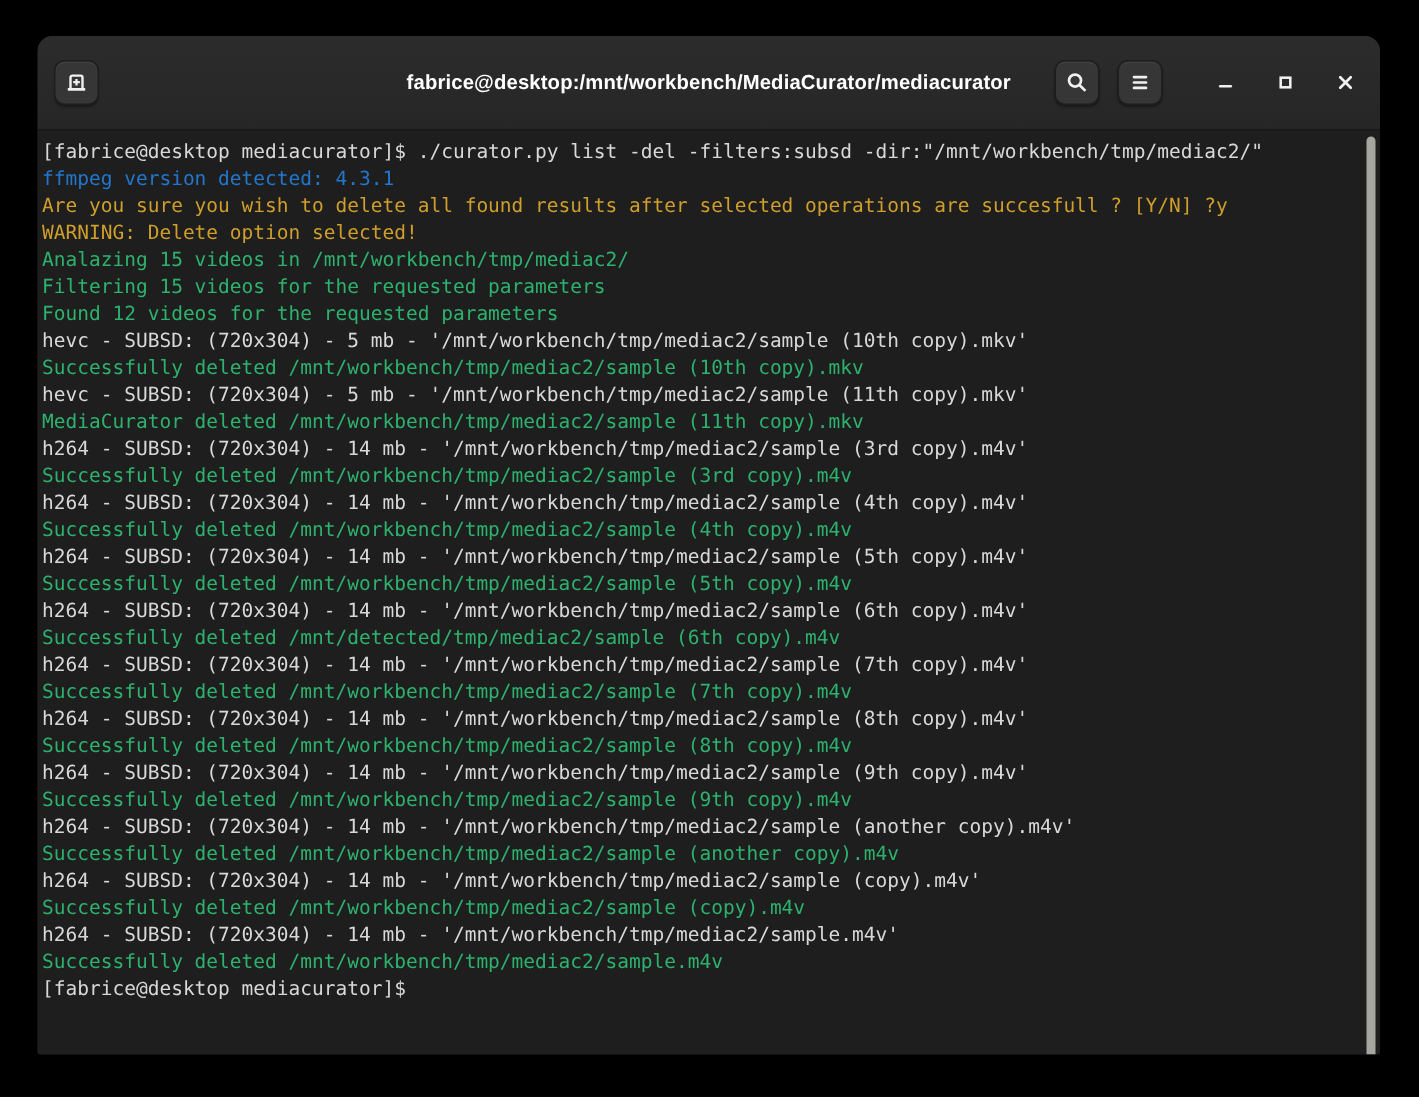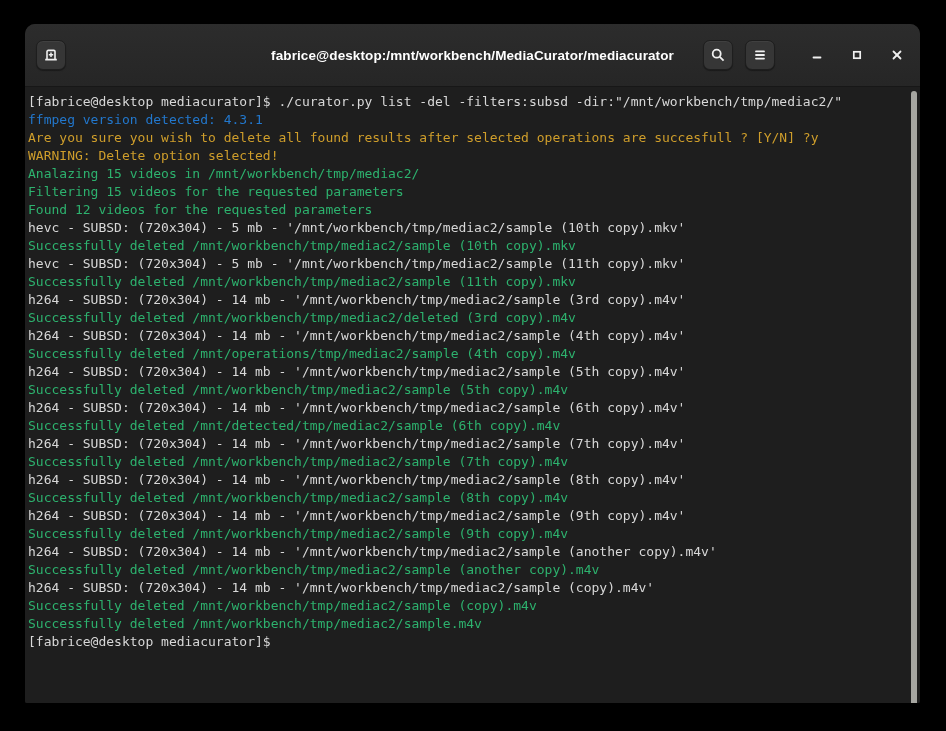--- a/index.html
+++ b/index.html
@@ -104,39 +104,40 @@
         <div class="line fg">[fabrice@desktop mediacurator]$ ./curator.py list -del -filters:subsd -dir:"/mnt/workbench/tmp/mediac2/"</div>
         <div class="line blue">ffmpeg version detected: 4.3.1</div>
         <div class="line yellow">Are you sure you wish to delete all found results after selected operations are succesfull ? [Y/N] ?y</div>
         <div class="line yellow">WARNING: Delete option selected!</div>
         <div class="line green">Analazing 15 videos in /mnt/workbench/tmp/mediac2/</div>
         <div class="line green">Filtering 15 videos for the requested parameters</div>
         <div class="line green">Found 12 videos for the requested parameters</div>
         <div class="line fg">hevc - SUBSD: (720x304) - 5 mb - '/mnt/workbench/tmp/mediac2/sample (10th copy).mkv'</div>
         <div class="line green">Successfully deleted /mnt/workbench/tmp/mediac2/sample (10th copy).mkv</div>
         <div class="line fg">hevc - SUBSD: (720x304) - 5 mb - '/mnt/workbench/tmp/mediac2/sample (11th copy).mkv'</div>
-        <div class="line green">Successfully deleted /mnt/workbench/tmp/mediac2/sample (11th copy).mkv</div>
+        <div class="line green">MediaCurator deleted /mnt/workbench/tmp/mediac2/sample (11th copy).mkv</div>
         <div class="line fg">h264 - SUBSD: (720x304) - 14 mb - '/mnt/workbench/tmp/mediac2/sample (3rd copy).m4v'</div>
-        <div class="line green">Successfully deleted /mnt/workbench/tmp/mediac2/deleted (3rd copy).m4v</div>
+        <div class="line green">Successfully deleted /mnt/workbench/tmp/mediac2/sample (3rd copy).m4v</div>
         <div class="line fg">h264 - SUBSD: (720x304) - 14 mb - '/mnt/workbench/tmp/mediac2/sample (4th copy).m4v'</div>
-        <div class="line green">Successfully deleted /mnt/operations/tmp/mediac2/sample (4th copy).m4v</div>
+        <div class="line green">Successfully deleted /mnt/workbench/tmp/mediac2/sample (4th copy).m4v</div>
         <div class="line fg">h264 - SUBSD: (720x304) - 14 mb - '/mnt/workbench/tmp/mediac2/sample (5th copy).m4v'</div>
         <div class="line green">Successfully deleted /mnt/workbench/tmp/mediac2/sample (5th copy).m4v</div>
         <div class="line fg">h264 - SUBSD: (720x304) - 14 mb - '/mnt/workbench/tmp/mediac2/sample (6th copy).m4v'</div>
         <div class="line green">Successfully deleted /mnt/detected/tmp/mediac2/sample (6th copy).m4v</div>
         <div class="line fg">h264 - SUBSD: (720x304) - 14 mb - '/mnt/workbench/tmp/mediac2/sample (7th copy).m4v'</div>
         <div class="line green">Successfully deleted /mnt/workbench/tmp/mediac2/sample (7th copy).m4v</div>
         <div class="line fg">h264 - SUBSD: (720x304) - 14 mb - '/mnt/workbench/tmp/mediac2/sample (8th copy).m4v'</div>
         <div class="line green">Successfully deleted /mnt/workbench/tmp/mediac2/sample (8th copy).m4v</div>
         <div class="line fg">h264 - SUBSD: (720x304) - 14 mb - '/mnt/workbench/tmp/mediac2/sample (9th copy).m4v'</div>
         <div class="line green">Successfully deleted /mnt/workbench/tmp/mediac2/sample (9th copy).m4v</div>
         <div class="line fg">h264 - SUBSD: (720x304) - 14 mb - '/mnt/workbench/tmp/mediac2/sample (another copy).m4v'</div>
         <div class="line green">Successfully deleted /mnt/workbench/tmp/mediac2/sample (another copy).m4v</div>
         <div class="line fg">h264 - SUBSD: (720x304) - 14 mb - '/mnt/workbench/tmp/mediac2/sample (copy).m4v'</div>
         <div class="line green">Successfully deleted /mnt/workbench/tmp/mediac2/sample (copy).m4v</div>
+        <div class="line fg">h264 - SUBSD: (720x304) - 14 mb - '/mnt/workbench/tmp/mediac2/sample.m4v'</div>
         <div class="line green">Successfully deleted /mnt/workbench/tmp/mediac2/sample.m4v</div>
         <div class="line fg">[fabrice@desktop mediacurator]$ </div>
 
       <div class="scrollbar">
         <div class="scroll-thumb"></div>
       </div>
     </div>
 
   </div>
 </div>

